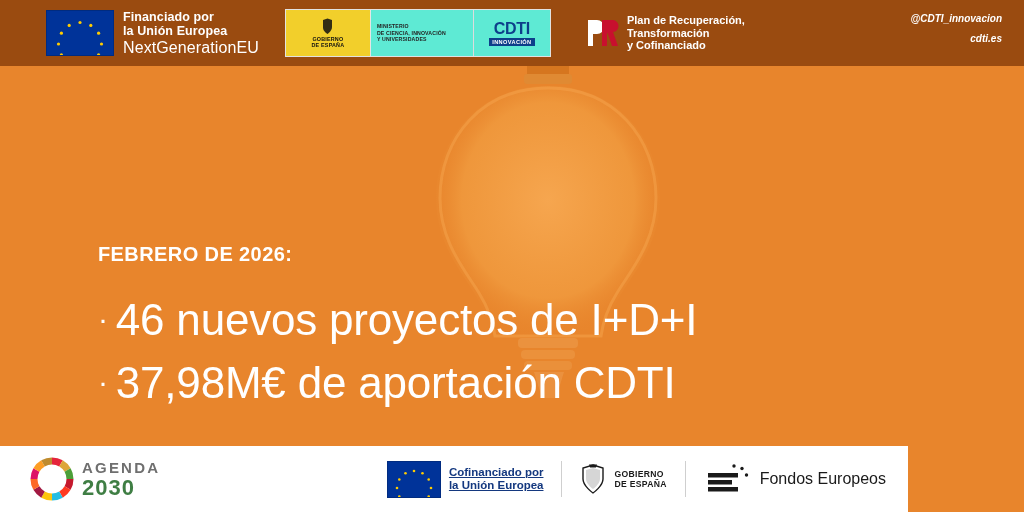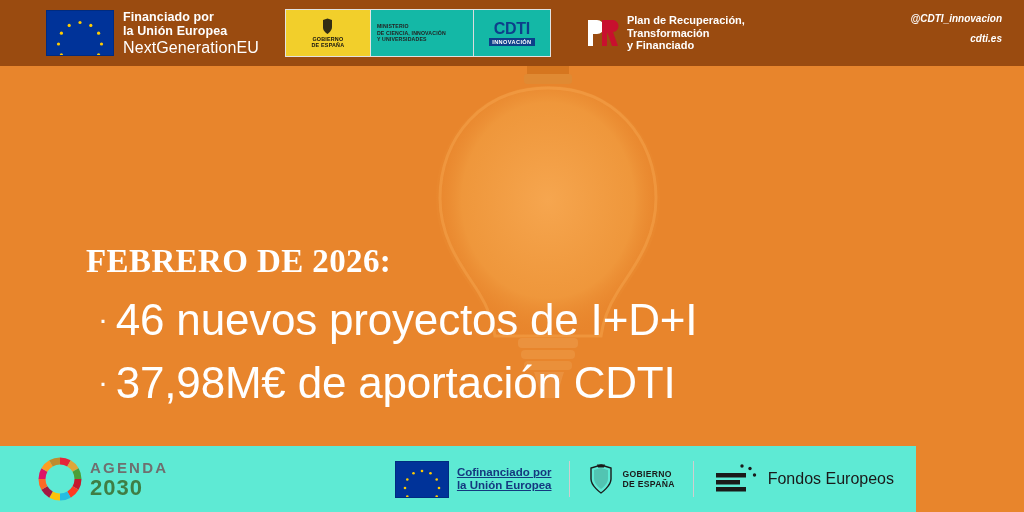--- a/index.html
+++ b/index.html
@@ -21,21 +21,21 @@
     position:relative;border:1px solid #002b80;flex:none;
   }
   .eu-stars{position:absolute;left:0;top:0;width:66px;height:44px;}
   .eu-text{
     margin-left:9px;color:#ffffff;font-size:12.5px;font-weight:bold;line-height:13.5px;
     letter-spacing:.1px;flex:none;
   }
   .eu-text .sub{font-weight:normal;font-size:16px;display:block;margin-top:3px;}
 
   .esp-block{
-    margin-left:26px;height:46px;background:#14b8a6;display:flex;align-items:stretch;flex:none;
+    margin-left:26px;height:46px;background:#5eead4;display:flex;align-items:stretch;flex:none;
     border:1px solid #e2e2e2;
   }
   .esp-gob{
     background:#f2cf2b;width:78px;display:flex;flex-direction:column;justify-content:center;
     align-items:center;padding:0 3px;
   }
   .esp-gob .crest{width:15px;height:17px;margin-bottom:1px;}
   .esp-gob .t1{font-size:5.4px;font-weight:bold;color:#111;letter-spacing:.2px;line-height:6px;text-align:center;}
   .esp-min{
     width:96px;display:flex;flex-direction:column;justify-content:center;padding-left:6px;
@@ -56,34 +56,34 @@
   .handle{
     position:absolute;right:22px;top:9px;text-align:right;color:#ffffff;
     font-size:10px;font-weight:bold;font-style:italic;line-height:20px;
   }
 
   
   .bulb-wrap{position:absolute;left:0;top:66px;width:1024px;height:380px;overflow:hidden;}
 
   
   .headline{
-    position:absolute;left:86px;top:243px;color:#ffffff;
-    font-size:33px;font-weight:bold;letter-spacing:.4px;font-family:Liberation Serif, serif;
+    position:absolute;left:98px;top:243px;color:#ffffff;
+    font-size:20px;font-weight:bold;letter-spacing:.4px;
   }
   .lines{position:absolute;left:98px;top:288px;color:#ffffff;}
   .line{
     font-size:44px;font-weight:normal;line-height:62px;white-space:nowrap;
     letter-spacing:-.2px;
   }
   .line .dot{font-size:30px;vertical-align:6px;margin-right:8px;}
 
   
   .bottombar{
-    position:absolute;left:0;bottom:0;width:908px;height:66px;background:#5eead4;
-    display:flex;align-items:center;padding-left:8px;
+    position:absolute;left:0;bottom:0;width:908px;height:66px;background:#ffffff;
+    display:flex;align-items:center;
   }
   .agenda{margin-left:30px;display:flex;align-items:center;flex:none;}
   .sdg-wheel{width:44px;height:44px;}
   .agenda-txt{margin-left:8px;line-height:1;}
   .agenda-txt .a1{font-size:15px;font-weight:bold;color:#6f6f6f;letter-spacing:2.2px;}
   .agenda-txt .a2{font-size:22px;font-weight:bold;color:#3f7e44;letter-spacing:1px;display:block;margin-top:1px;}
 
   .bottom-right{
     position:absolute;right:22px;top:0;height:66px;display:flex;align-items:center;
   }
@@ -150,21 +150,21 @@
     </div>
 
     <div class="prtr">
       <svg class="prtr-mark" viewBox="0 0 34 32">
         <path d="M3 3 h9 a7 7 0 0 1 0 14 H8 v12 H3 Z" fill="#ffffff"></path>
         <path d="M17 3 h10 a6 6 0 0 1 1 12 l5 14 h-6 l-4.5-13 H22 v13 h-5 Z" fill="#c8102e"></path>
       </svg>
       <div class="prtr-text">
         <div>Plan de Recuperación,</div>
         <div>Transformación</div>
-        <div>y Financiado</div>
+        <div>y Cofinanciado</div>
       </div>
     </div>
 
     <div class="handle">
       <div>@CDTI_innovacion</div>
       <div>cdti.es</div>
     </div>
   </div>
 
   <div class="bulb-wrap">

